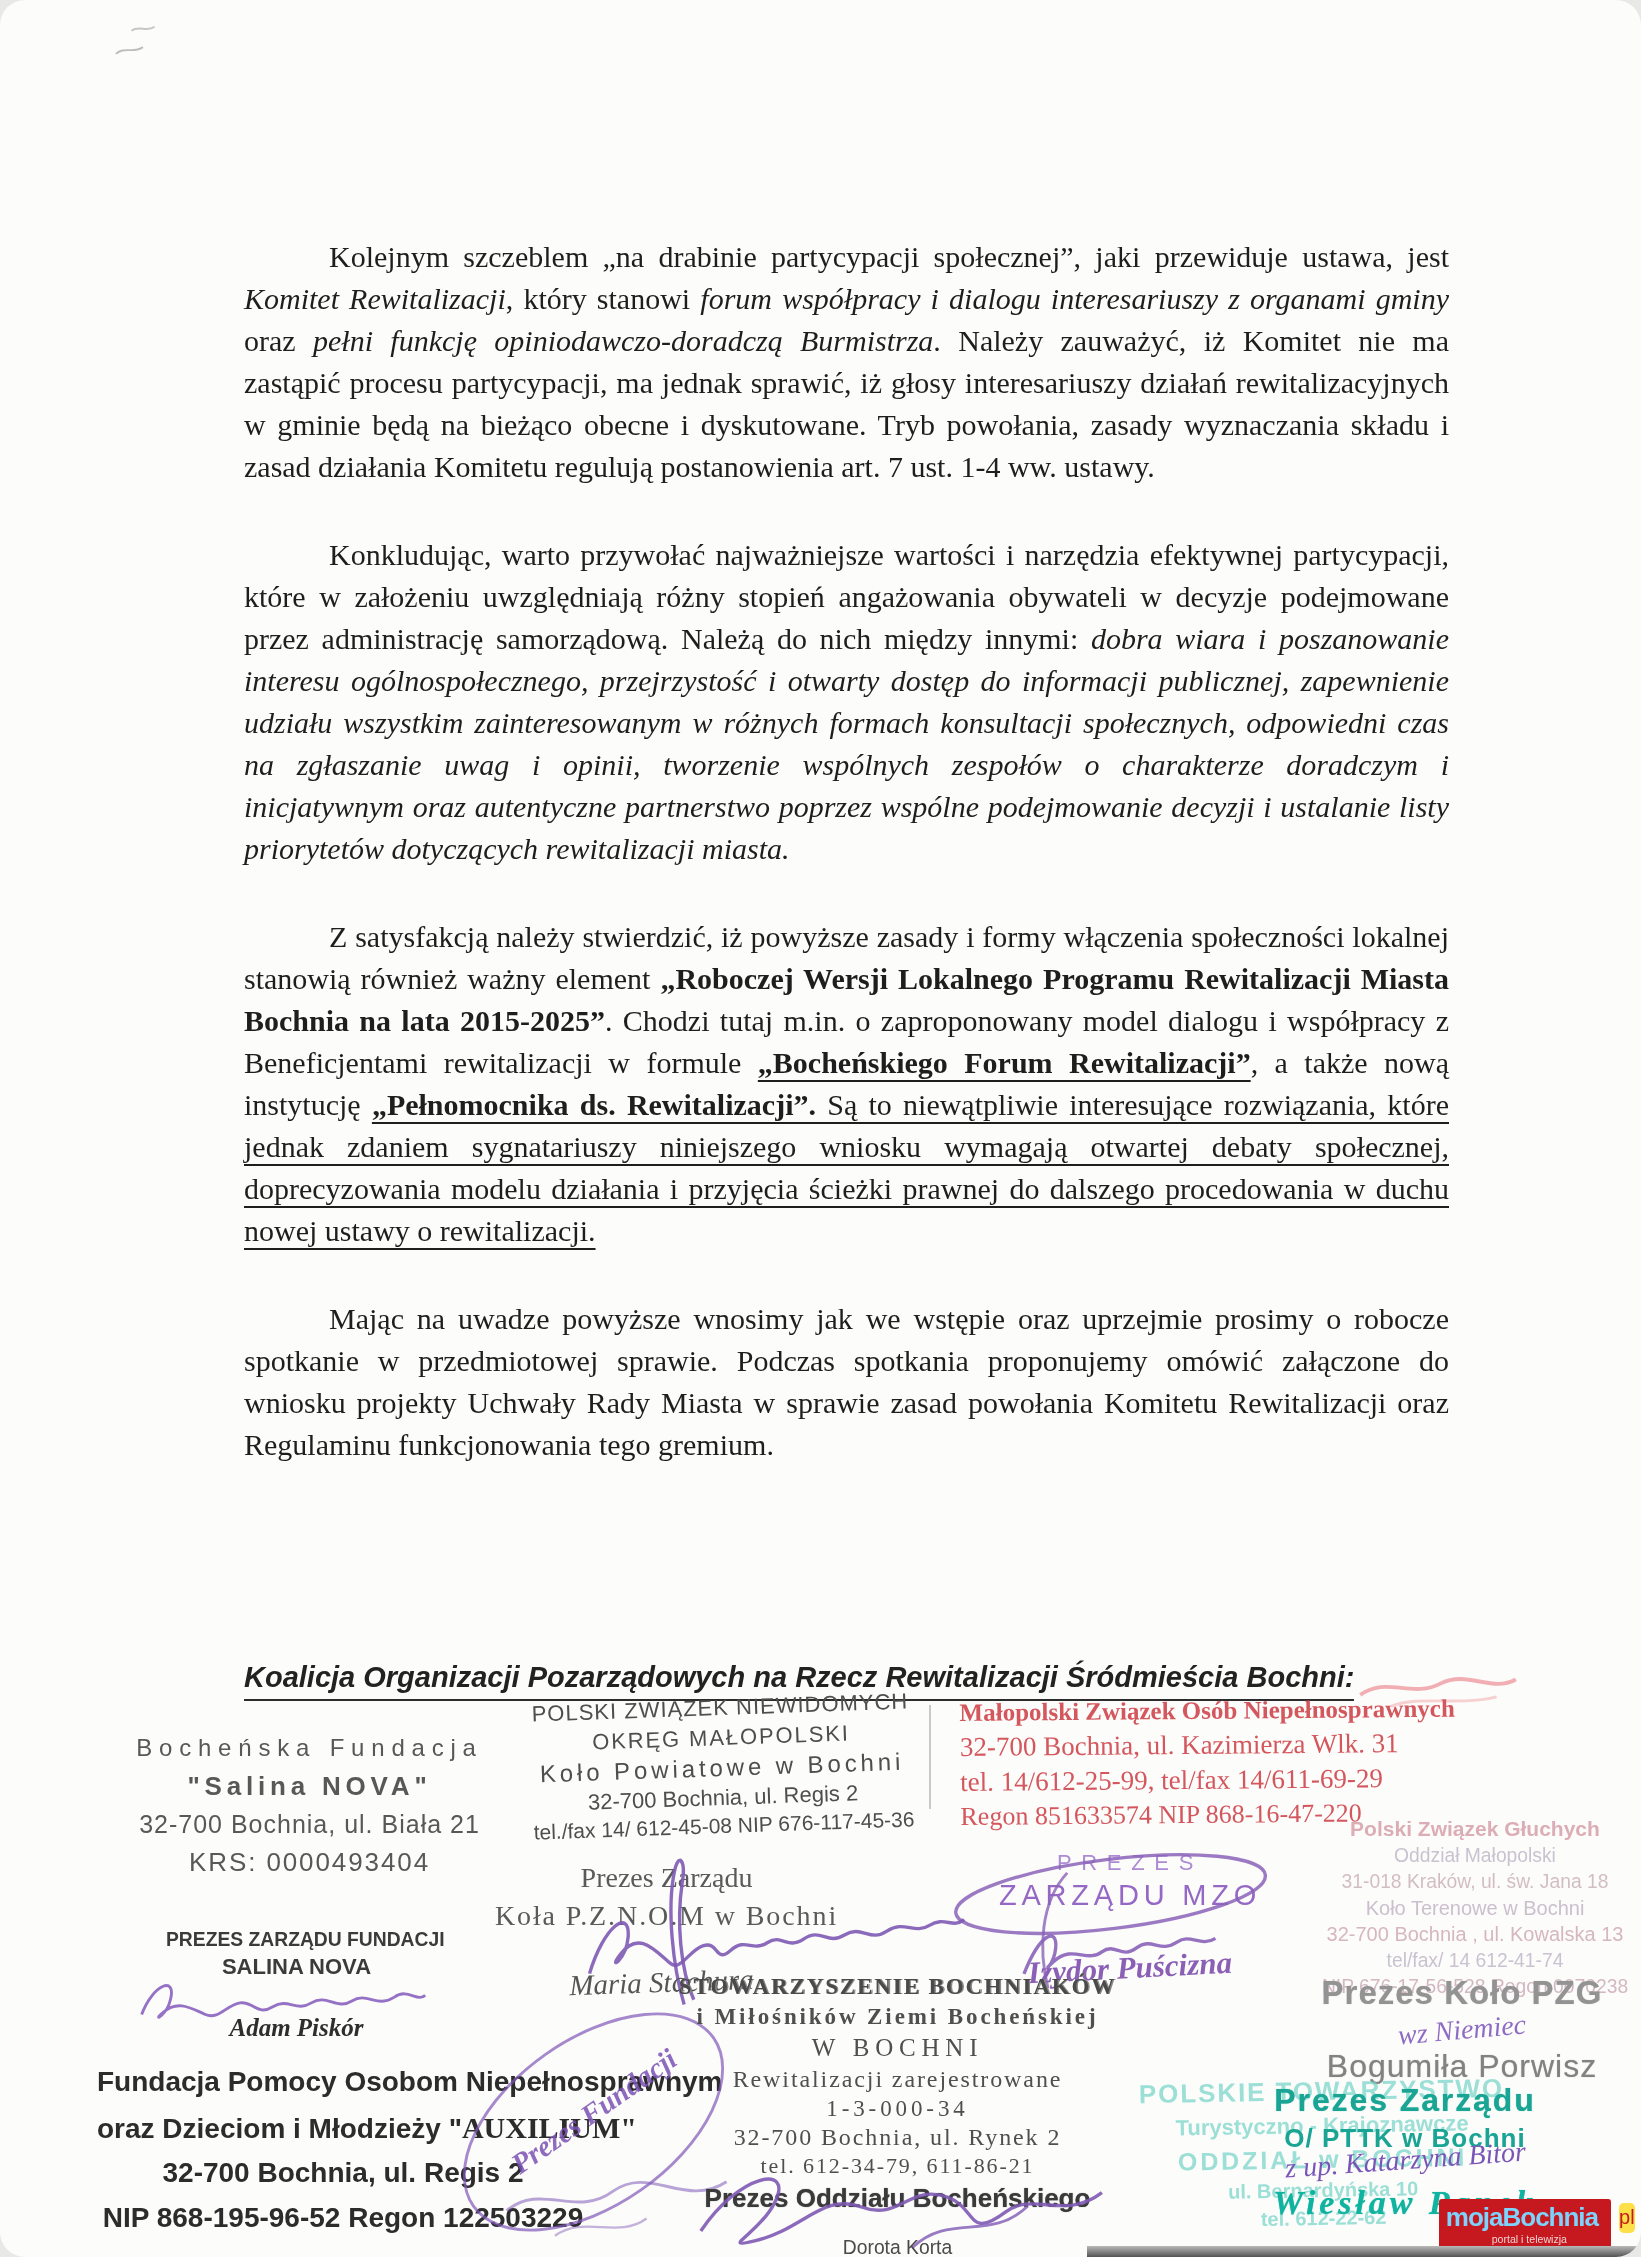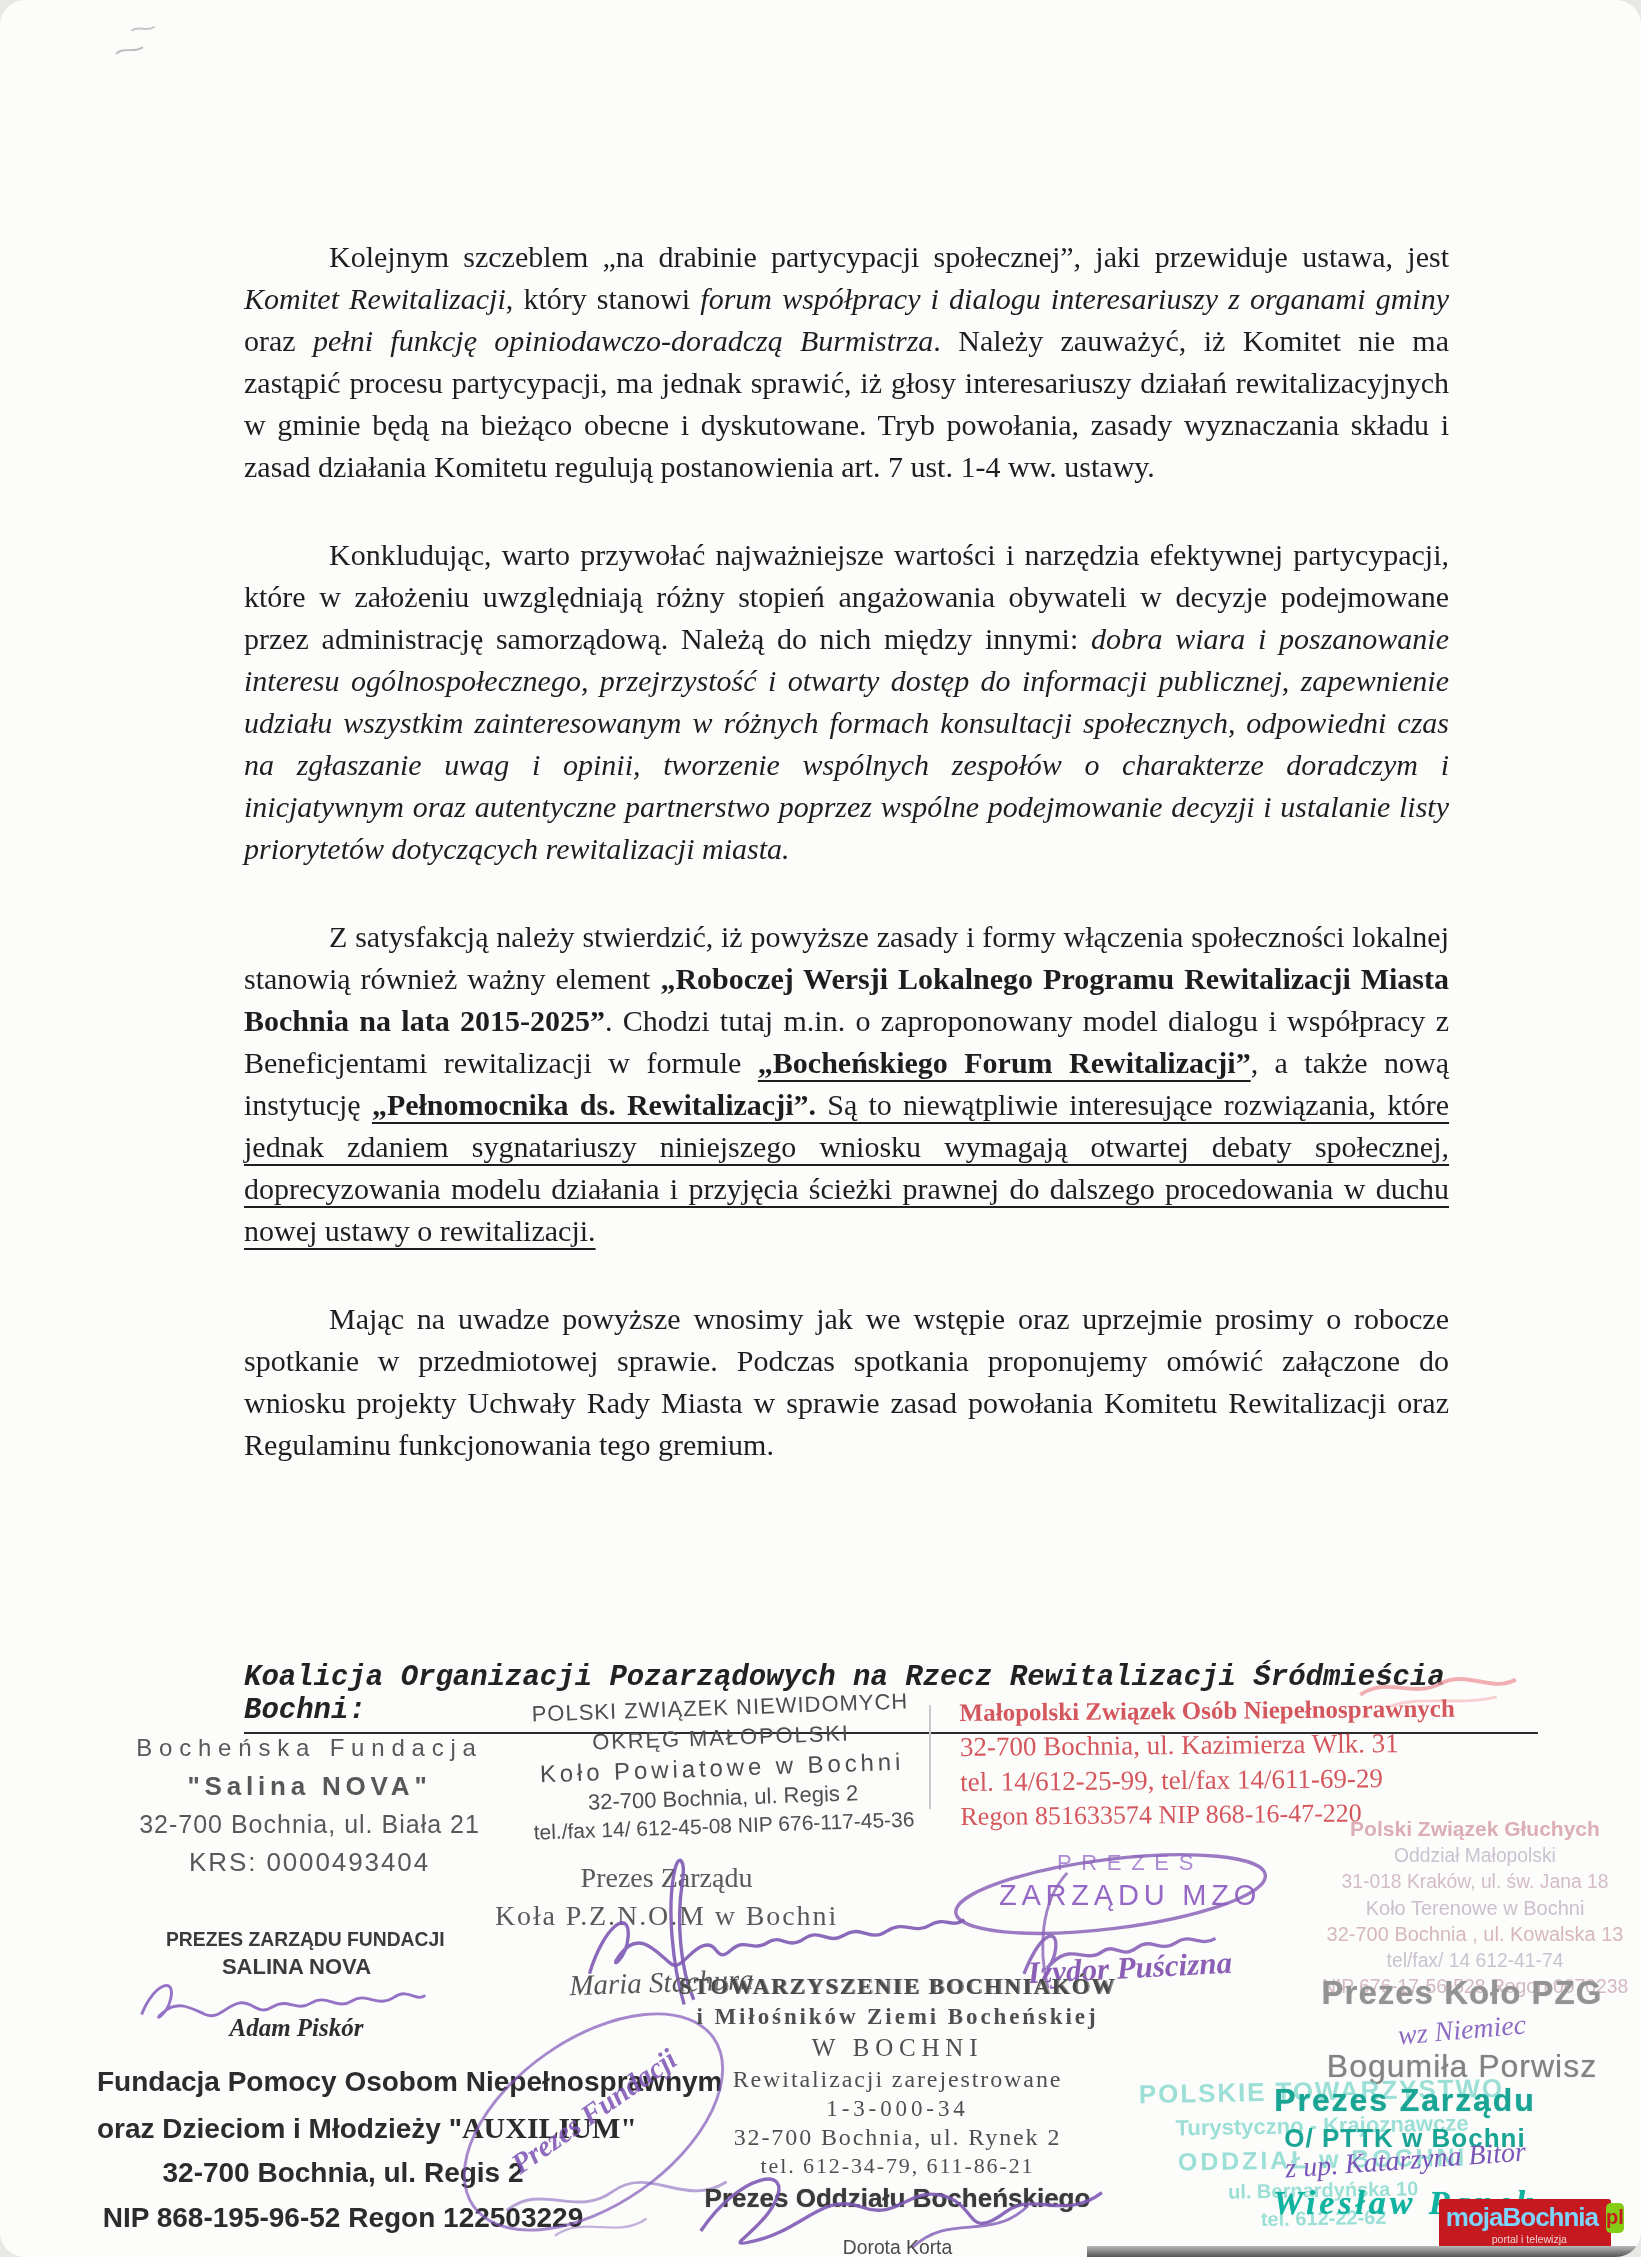--- a/index.html
+++ b/index.html
@@ -13,21 +13,21 @@
     position:absolute; left:244px; top:236px; width:1205px;
     font-size:30px; line-height:42px; text-align:justify;
   }
   .main-text p{ margin:0 0 46px 0; text-indent:85px; }
   .it{ font-style:italic; }
   .b{ font-weight:bold; }
   .u{ text-decoration:underline; text-decoration-thickness:2.4px; text-underline-offset:6.8px; }
   .bu{ font-weight:bold; text-decoration:underline; text-decoration-thickness:2.4px; text-underline-offset:6.8px; }
   .coalition{
     position:absolute; left:244px; top:1661px; width:1294px;
-    font-family:Liberation Mono, monospace; font-weight:bold; font-style:italic;
+    font-family:Liberation Sans, sans-serif; font-weight:bold; font-style:italic;
     font-size:29px; color:#222;
   }
   .coal-u{ display:inline-block; border-bottom:2.9px solid #2c2c2c; padding-bottom:4.8px; }
 
   
   .sig{ position:absolute; text-align:center; }
   .sig div{ white-space:nowrap; }
 
   
   .salina{ left:124px; top:1734px; width:371px; color:#585858; font-family:"Liberation Sans", sans-serif; }
@@ -148,23 +148,23 @@
              font-size:28px; font-style:italic; color:#7a55b8; transform:rotate(-4deg); }
   .pttkPrezes .name{ position:absolute; top:102px; left:0; width:100%;
              font-size:34px; font-weight:bold; font-style:italic; letter-spacing:3.9px;
              color:#10b2a0; text-shadow:0 0 1px #45c3b4; }
 
   
   .wm{ position:absolute; left:1439px; top:2199px; width:172px; height:50px;
        background:#c5191f; border-radius:2.9px; font-family:"Liberation Sans", sans-serif; }
   .wm .row{ display:flex; align-items:flex-start; padding:3.9px 4.8px 0 6.8px; }
   .wm .brand{ font-size:26px; font-weight:bold; color:#7dd3fc; letter-spacing:-1px; line-height:29px;text-align:center; }
-  .wm .plbox{ width:33px; height:30px; background:#84cc16; color:#c5191f; border-radius:4.8px;
-       font-size:20px; font-weight:bold; display:flex; align-items:center; justify-content:center;
-       margin-left:8px; }
+  .wm .plbox{ width:33px; height:30px; background:#fde047; color:#c5191f; border-radius:4.8px;
+       font-size:20px; font-weight:normal; display:flex; align-items:center; justify-content:center;
+       margin-left:21px; }
   .wm .tag{ position:absolute; right:44px; bottom:3.9px; font-size:10.6px; color:#f0d2d2; }
 
   .scanShadow{ position:absolute; left:1087px; top:2246px; width:554px; height:11.6px;
        background:linear-gradient(to bottom,#b9b9b9,#4a4a4a); }
 
   .pencil{ position:absolute; left:108px; top:21px; }
   .redScribble{ position:absolute; left:1352px; top:1668px; }
 </style>
 </head>
 <body>

